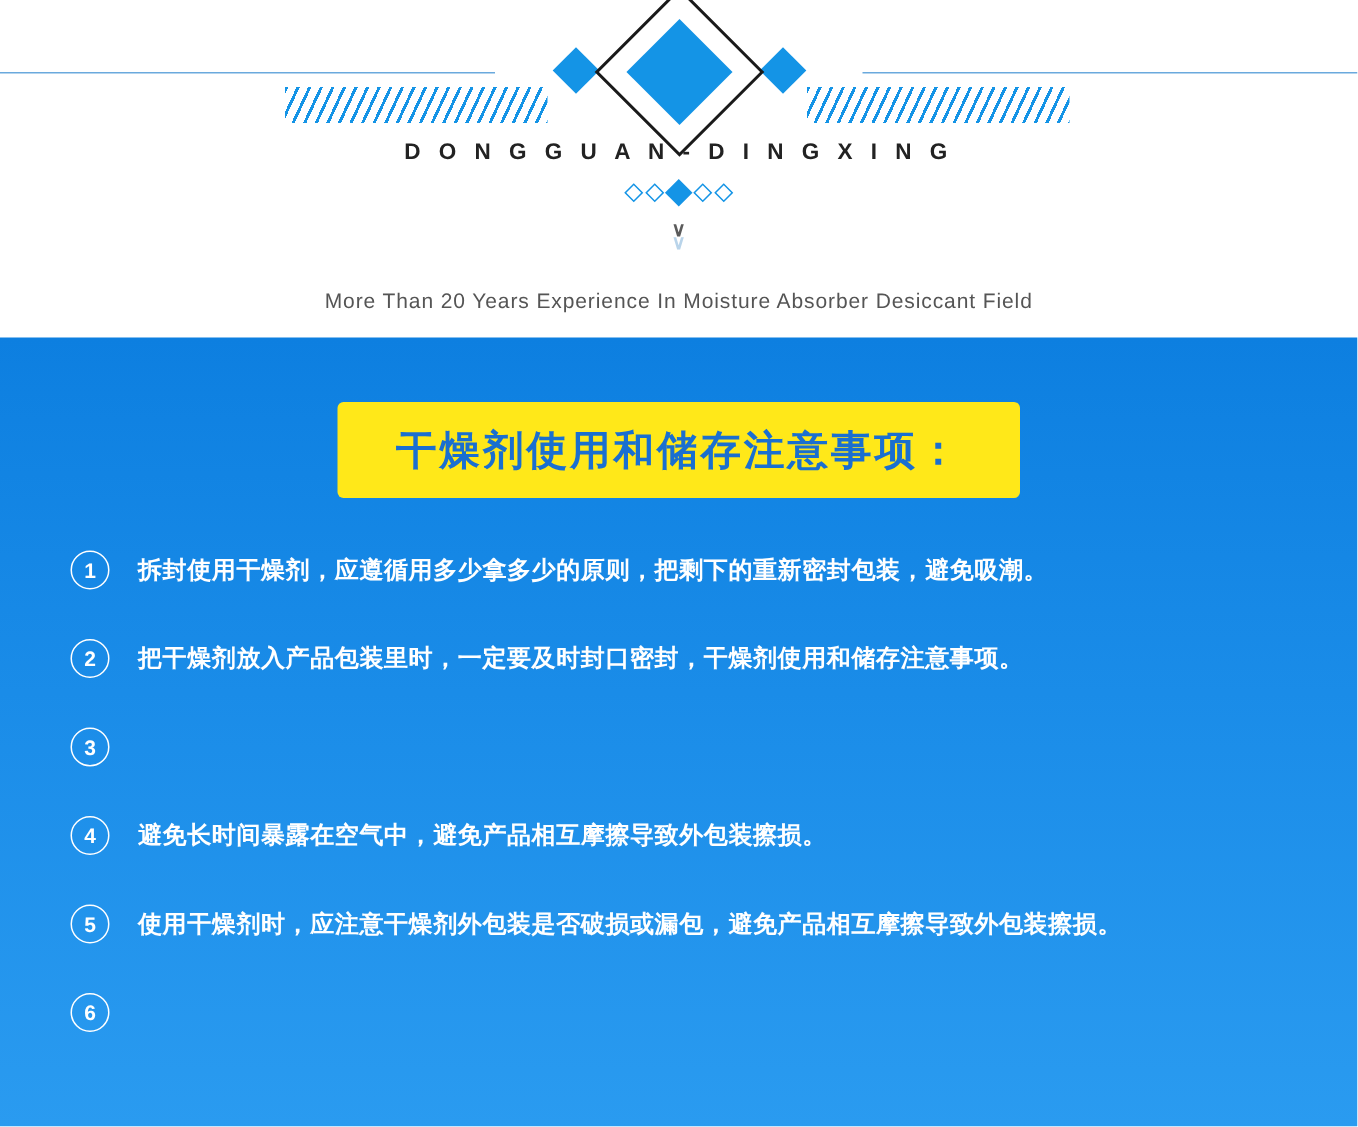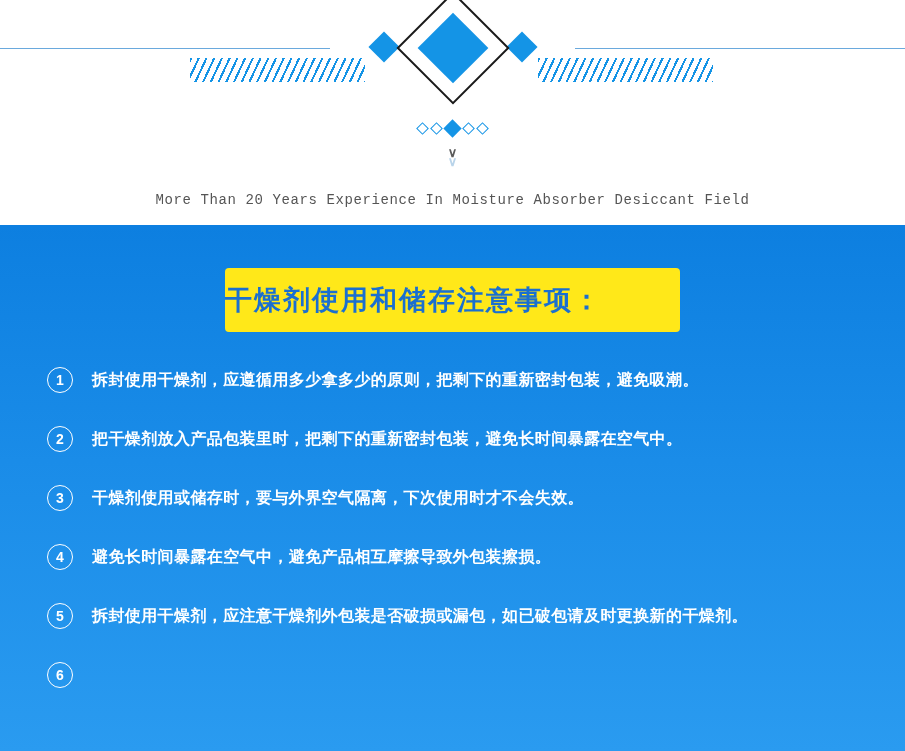--- a/index.html
+++ b/index.html
@@ -138,41 +138,41 @@
 
   .tagline {
     position: absolute;
     top: 192px;
     left: 0;
     width: 905px;
     text-align: center;
     font-size: 14px;
     letter-spacing: 0.6px;
     color: #555555;
-    font-family: Liberation Mono, monospace;
   }
 
   
   .body-blue {
     position: relative;
     width: 905px;
     height: 526px;
     background: linear-gradient(180deg, #0d7fe0 0%, #1a8ce8 45%, #2a9bf0 100%);
   }
 
   .title-banner {
     position: absolute;
     left: 225px;
     top: 43px;
     width: 455px;
     height: 64px;
     background: #ffe819;
     border-radius: 4px;
     display: flex;
     align-items: center;
+    justify-content: center;
   }
   .title-banner .title-text {
     font-size: 27px;
     font-weight: bold;
     color: #1a6fd0;
     letter-spacing: 2px;
   }
 
   .list {
     position: absolute;
@@ -222,20 +222,21 @@
 
     <div class="hatch left"></div>
     <div class="hatch right"></div>
 
     <div class="side-diamond left"></div>
     <div class="side-diamond right"></div>
 
     <div class="logo-diamond-outer"></div>
     <div class="logo-diamond-inner"></div>
 
+    <div class="brand-name">D O N G G U A N - D I N G X I N G</div>
 
     <div class="mini-diamond-row">
       <span class="mini-d"></span>
       <span class="mini-d"></span>
       <span class="mini-d filled"></span>
       <span class="mini-d"></span>
       <span class="mini-d"></span>
     </div>
 
     <div class="chevrons">
@@ -254,36 +255,35 @@
 
     <div class="list">
 
       <div class="list-item">
         <div class="num-badge">1</div>
         <div class="item-text">拆封使用干燥剂，应遵循用多少拿多少的原则，把剩下的重新密封包装，避免吸潮。</div>
       </div>
 
       <div class="list-item">
         <div class="num-badge">2</div>
-        <div class="item-text">把干燥剂放入产品包装里时，把剩下的重新密封包装，避免长时间暴露在空气中。</div>
+        <div class="item-text">把干燥剂放入产品包装里时，一定要及时封口密封，干燥剂使用和储存注意事项。</div>
       </div>
 
       <div class="list-item">
         <div class="num-badge">3</div>
-        <div class="item-text">干燥剂使用或储存时，要与外界空气隔离，下次使用时才不会失效。</div>
       </div>
 
       <div class="list-item">
         <div class="num-badge">4</div>
         <div class="item-text">避免长时间暴露在空气中，避免产品相互摩擦导致外包装擦损。</div>
       </div>
 
       <div class="list-item">
         <div class="num-badge">5</div>
-        <div class="item-text">拆封使用干燥剂，应注意干燥剂外包装是否破损或漏包，如已破包请及时更换新的干燥剂。</div>
+        <div class="item-text">使用干燥剂时，应注意干燥剂外包装是否破损或漏包，避免产品相互摩擦导致外包装擦损。</div>
       </div>
 
       <div class="list-item">
         <div class="num-badge">6</div>
       </div>
 
     </div>
   </div>
 </div>
 

